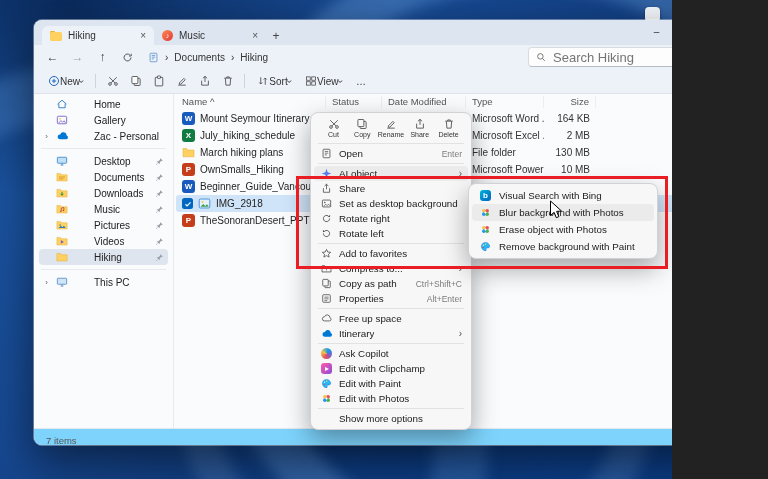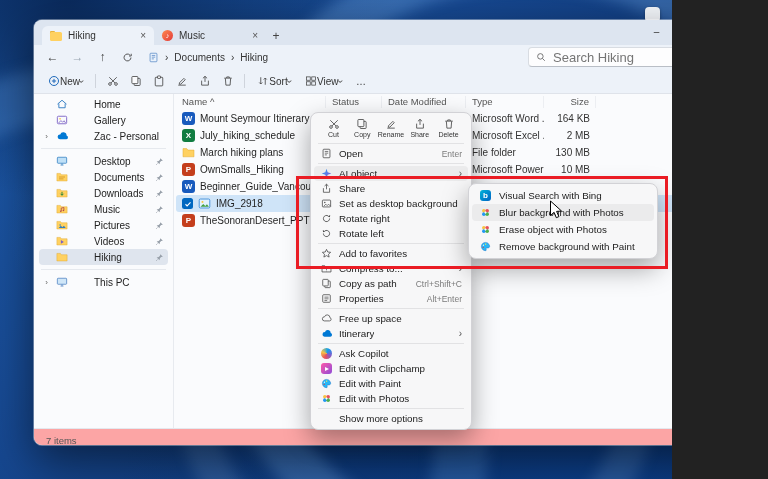--- a/index.html
+++ b/index.html
@@ -67,21 +67,21 @@
   .frow{height:17px;font-size:10px;color:#1f1f1f;border-radius:3px;}
   .frow.sel{background:#cfe4f8;}
   .fname{display:flex;align-items:center;gap:5px;padding-left:6px;white-space:nowrap;overflow:hidden;}
   .fstat{padding:0 8px;display:flex;}
   .fdate,.ftype{padding:0 6px;white-space:nowrap;overflow:hidden;color:#333;}
   .fsize{text-align:right;padding-right:6px;color:#333;}
   .oic{width:13px;height:13px;border-radius:3px;color:#fff;font-size:8px;font-weight:bold;
     display:flex;align-items:center;justify-content:center;flex:none;}
   .chk{width:11px;height:11px;border-radius:2.5px;background:#0067c0;display:flex;align-items:center;justify-content:center;flex:none;}
   
-  .statusbar{height:22px;display:flex;align-items:center;padding:0 12px;font-size:9.5px;color:#555;background:#fca5a5;border-top:1px solid #e4e8ee;}
+  .statusbar{height:22px;display:flex;align-items:center;padding:0 12px;font-size:9.5px;color:#555;background:#7dd3fc;border-top:1px solid #e4e8ee;}
   .sb-icons{margin-left:auto;display:flex;gap:8px;}
   
   .ctxmenu{position:absolute;left:310px;top:112px;width:162px;box-sizing:border-box;z-index:10;
     background:#f7f7f8;border:1px solid #d2d2d6;border-radius:8px;box-shadow:0 10px 26px rgba(0,0,0,.35);padding:3px;}
   .qrow{display:flex;justify-content:space-between;padding:2px 6px 3px;}
   .qa{display:flex;flex-direction:column;align-items:center;gap:1px;width:27px;font-size:7px;color:#333;}
   .mi{display:flex;align-items:center;height:15px;padding:0 6px;border-radius:4px;font-size:9.8px;color:#1b1b1b;gap:6px;}
   .mi.hl{background:#ebebec;}
   .mic-slot{width:13px;display:flex;justify-content:center;flex:none;}
   .mlabel{white-space:nowrap;overflow:hidden;}

